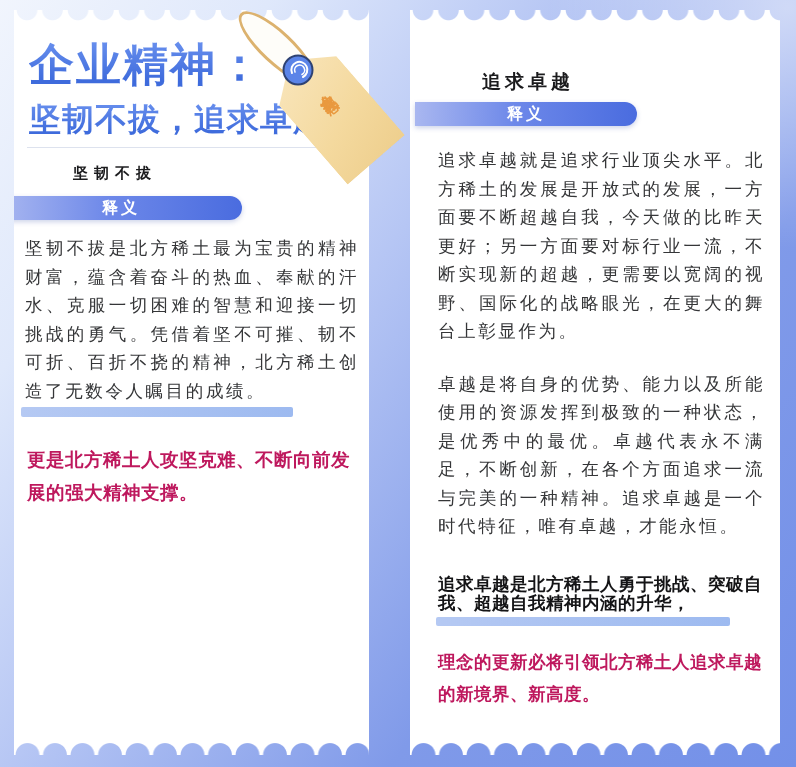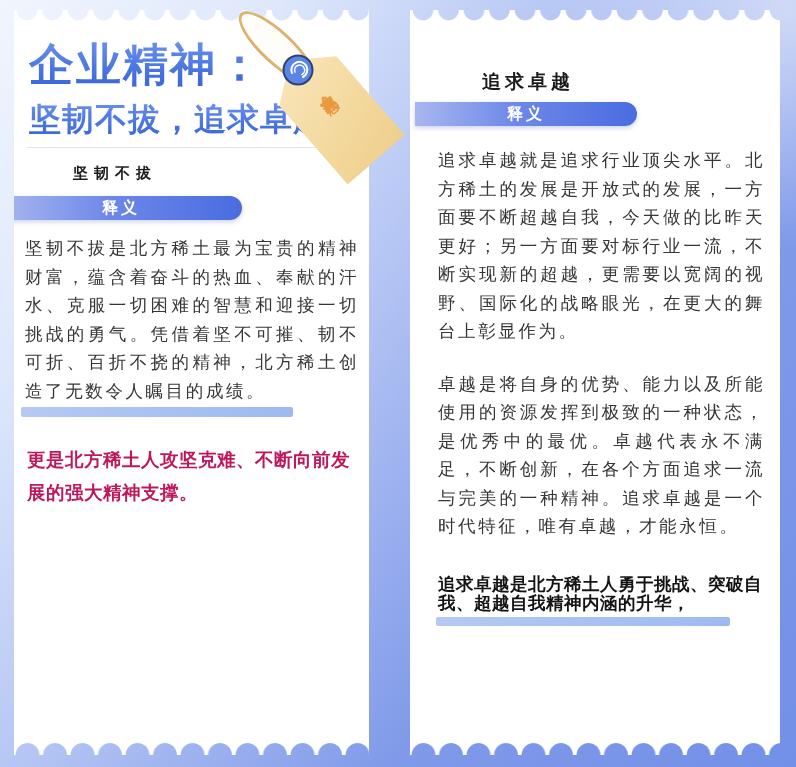--- a/index.html
+++ b/index.html
@@ -127,20 +127,21 @@
 <div class="card card-right">
   <div class="inner-right">
     <div class="section-heading sh-right">追求卓越</div>
     <div class="pill pill-right">
       <span>释义</span>
     </div>
     <p class="para second-right">追求卓越就是追求行业顶尖水平。北方稀土的发展是开放式的发展，一方面要不断超越自我，今天做的比昨天更好；另一方面要对标行业一流，不断实现新的超越，更需要以宽阔的视野、国际化的战略眼光，在更大的舞台上彰显作为。</p>
     <p class="para first-right">卓越是将自身的优势、能力以及所能使用的资源发挥到极致的一种状态，是优秀中的最优。卓越代表永不满足，不断创新，在各个方面追求一流与完美的一种精神。追求卓越是一个时代特征，唯有卓越，才能永恒。</p>
     <div class="emphasis emph-right">追求卓越是北方稀土人勇于挑战、突破自我、超越自我精神内涵的升华，</div>
     <div class="hl-bar bar-right"></div>
+    <div class="conclusion concl-right">理念的更新必将引领北方稀土人追求卓越的新境界、新高度。</div>
   </div>
 </div>
 
 <div class="tag-string"></div>
 <div class="tag-body">
   <div class="tag-label">企业文化理念</div>
 </div>
 <div class="tag-grommet">
   <svg width="32" height="32" viewBox="0 0 32 32">
     <circle cx="16" cy="16" r="14.5" fill="#5b84e8" stroke="#2e4273" stroke-width="2"></circle>

